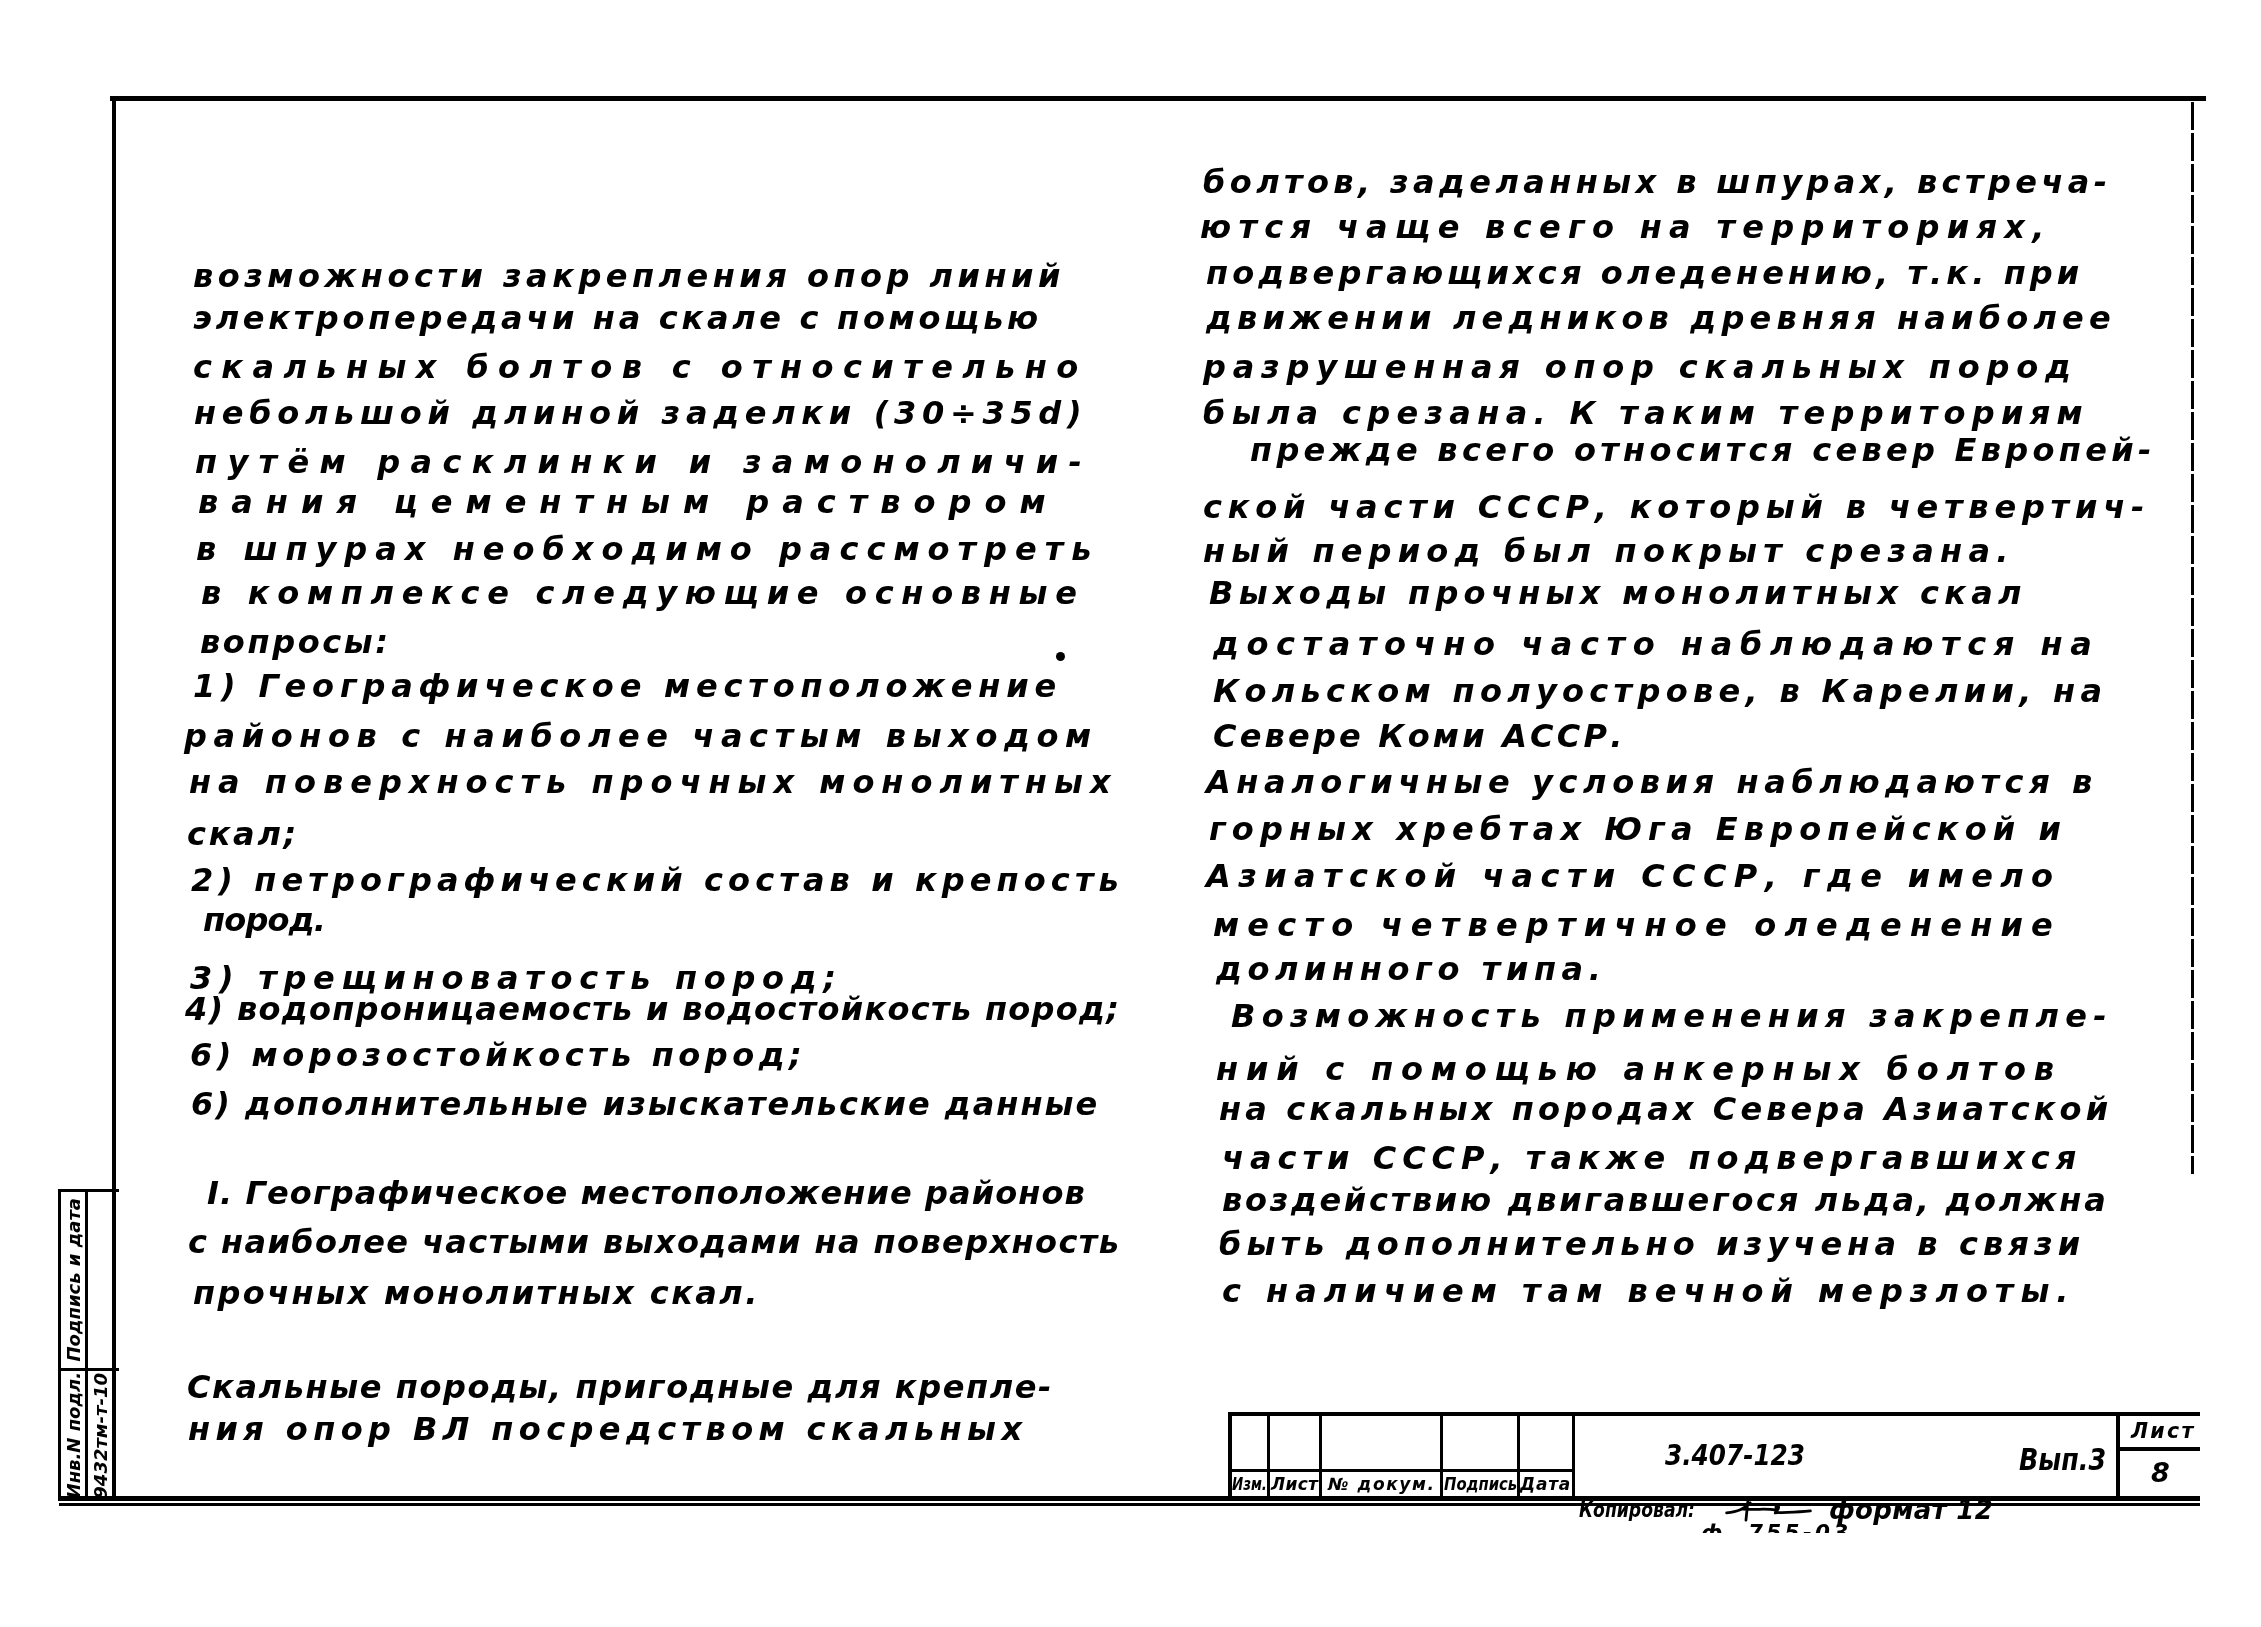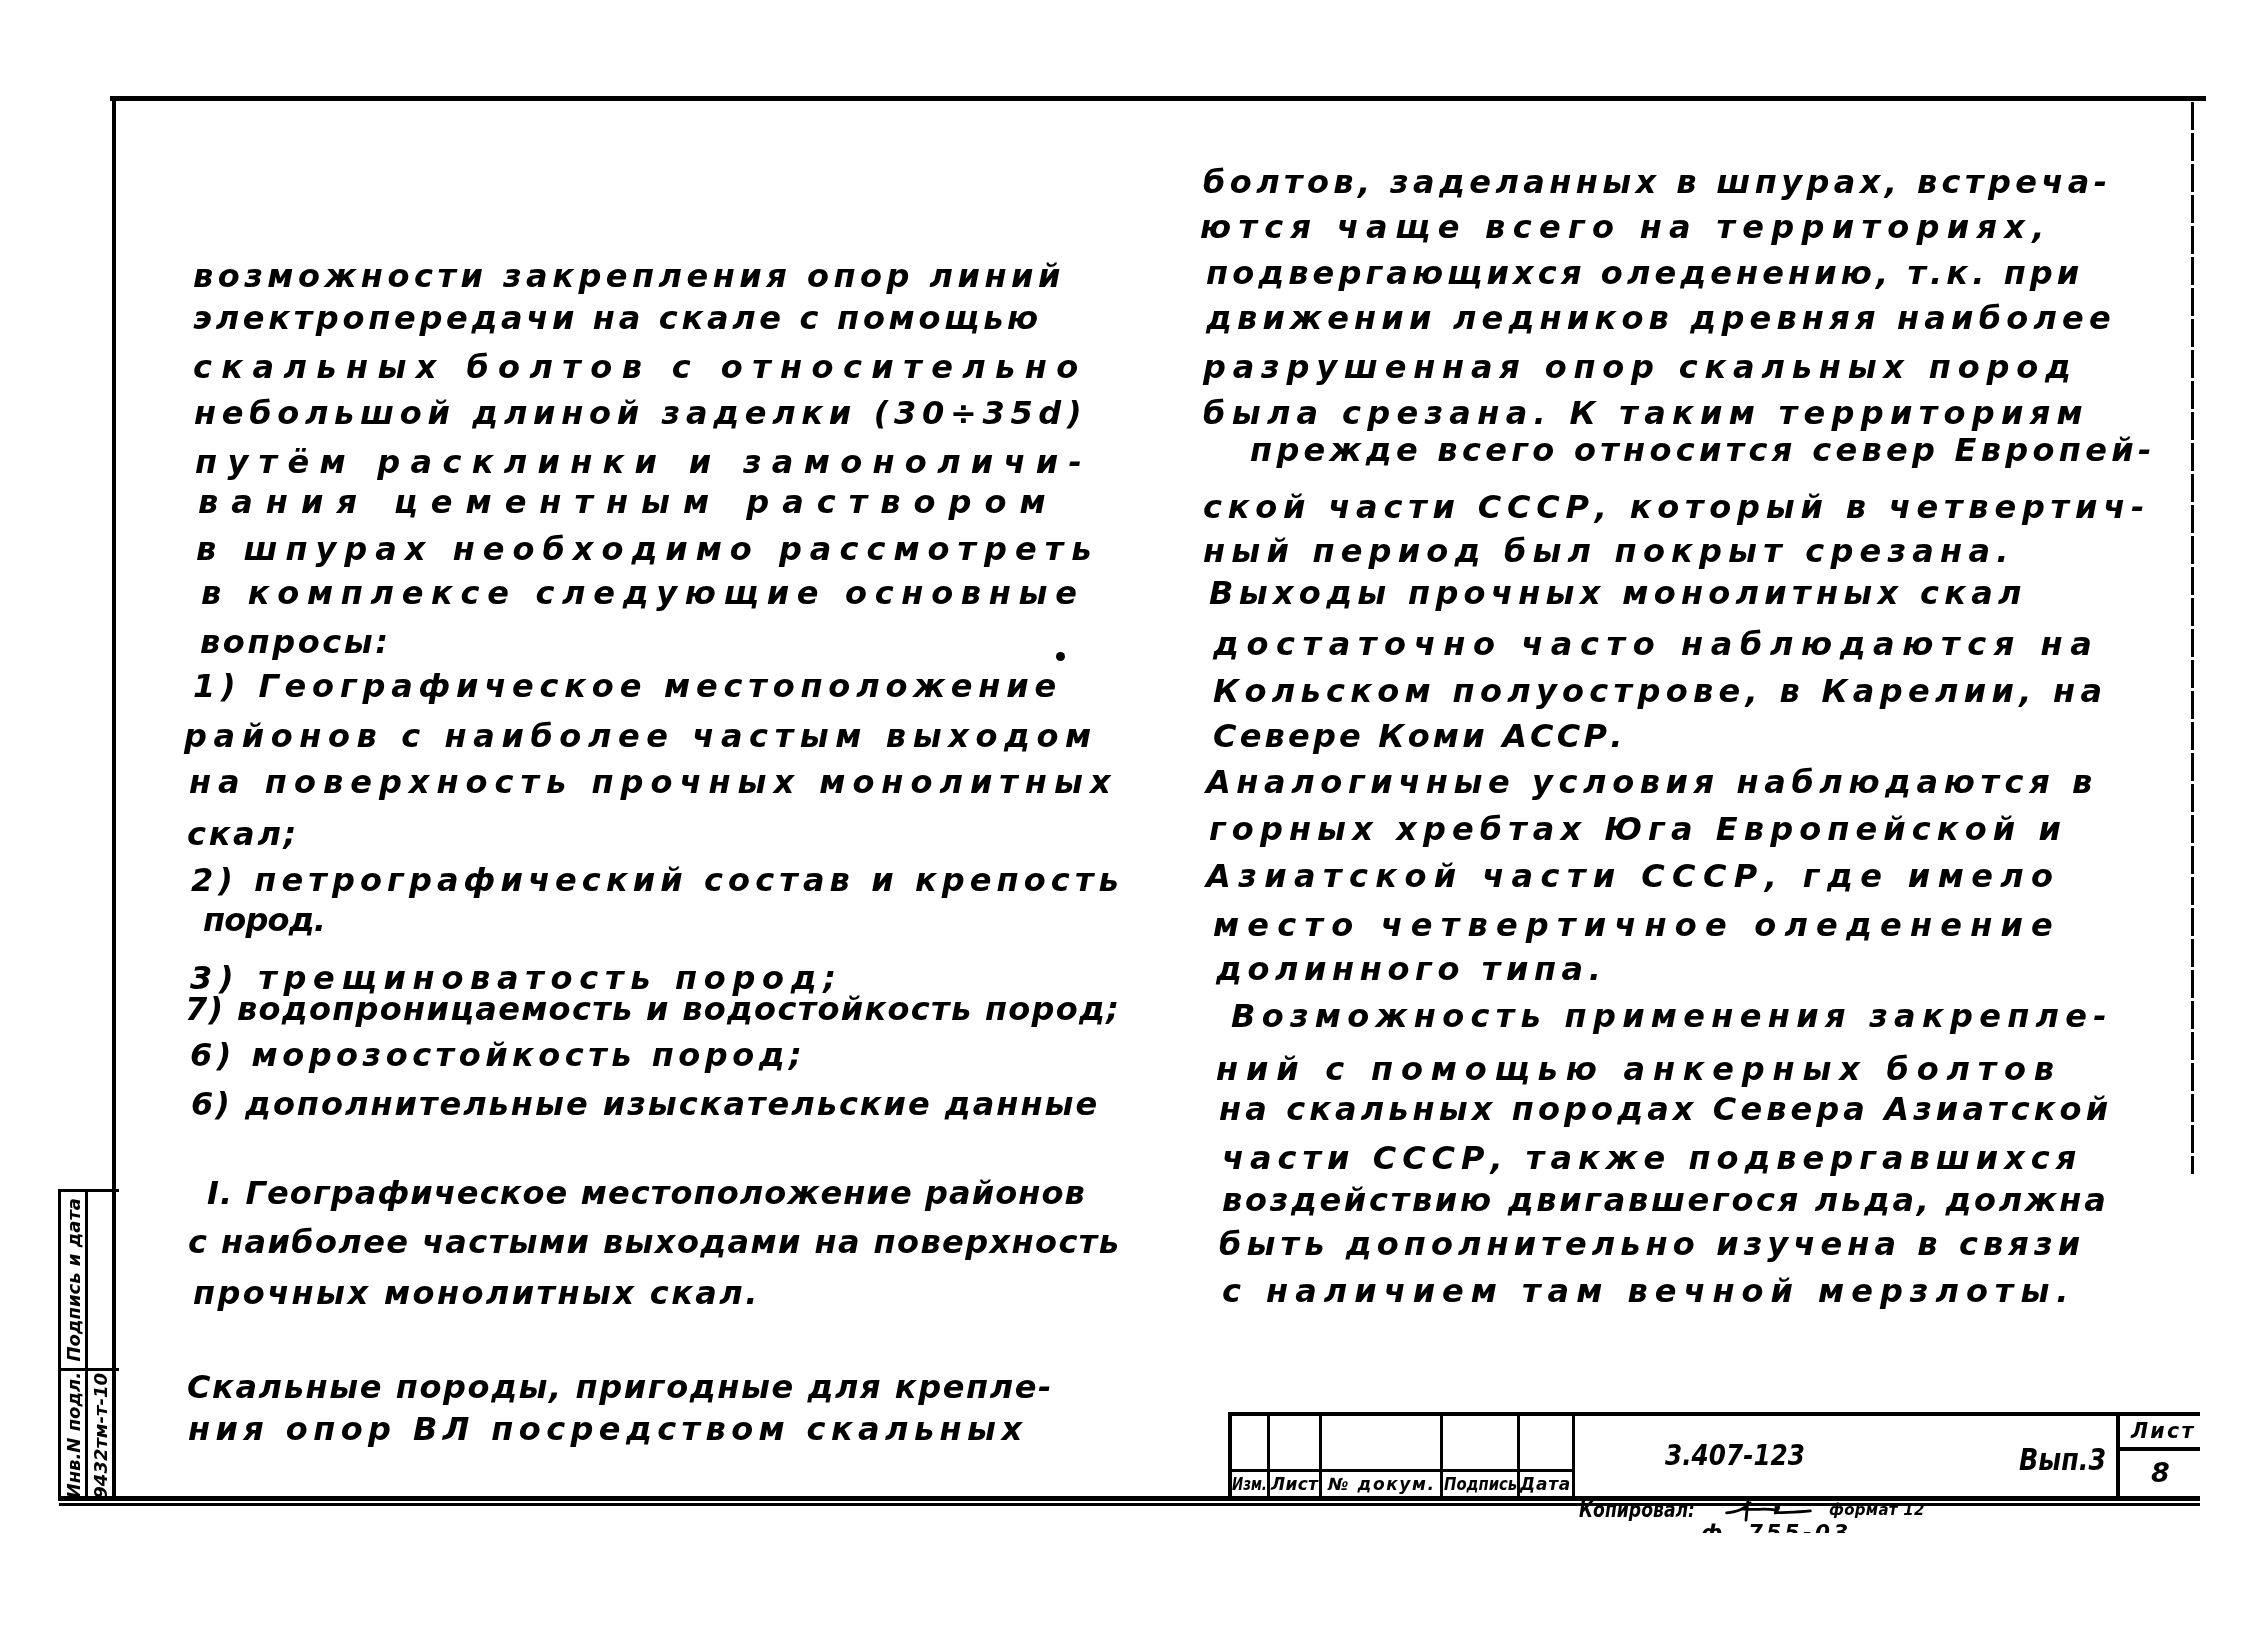--- a/index.html
+++ b/index.html
@@ -47,21 +47,21 @@
   <div class="ln" style="left: 196px; top: 533px; letter-spacing: 8px;">в шпурах необходимо рассмотреть</div>
   <div class="ln" style="left: 201px; top: 577px; letter-spacing: 7.7px;">в комплексе следующие основные</div>
   <div class="ln" style="left: 200px; top: 626px; letter-spacing: 2.6px;">вопросы:</div>
   <div class="ln" style="left: 193px; top: 670px; letter-spacing: 5.8px;">1) Географическое местоположение</div>
   <div class="ln" style="left: 184px; top: 720px; letter-spacing: 6.6px;">районов с наиболее частым выходом</div>
   <div class="ln" style="left: 189px; top: 766px; letter-spacing: 7px;">на поверхность прочных монолитных</div>
   <div class="ln" style="left: 187px; top: 818px; letter-spacing: 2.7px;">скал;</div>
   <div class="ln" style="left: 191px; top: 864px; letter-spacing: 5.1px;">2) петрографический состав и крепость</div>
   <div class="ln" style="left: 203px; top: 904px; letter-spacing: -0.8px;">пород.</div>
   <div class="ln" style="left: 190px; top: 962px; letter-spacing: 6.7px;">3) трещиноватость пород;</div>
-  <div class="ln" style="left: 185px; top: 993px; letter-spacing: 1.3px;">7) водопроницаемость и водостойкость пород;</div>
+  <div class="ln" style="left: 185px; top: 993px; letter-spacing: 1.3px;">4) водопроницаемость и водостойкость пород;</div>
   <div class="ln" style="left: 190px; top: 1039px; letter-spacing: 4.5px;">6) морозостойкость пород;</div>
   <div class="ln" style="left: 191px; top: 1088px; letter-spacing: 2px;">6) дополнительные изыскательские данные</div>
   <div class="ln" style="left: 207px; top: 1177px; letter-spacing: 1.1px;">I. Географическое местоположение районов</div>
   <div class="ln" style="left: 188px; top: 1226px; letter-spacing: 1.4px;">с наиболее частыми выходами на поверхность</div>
   <div class="ln" style="left: 193px; top: 1277px; letter-spacing: 2.4px;">прочных монолитных скал.</div>
   <div class="ln" style="left: 187px; top: 1371px; letter-spacing: 1.6px;">Скальные породы, пригодные для крепле-</div>
   <div class="ln" style="left: 188px; top: 1413px; letter-spacing: 5.4px;">ния опор ВЛ посредством скальных</div>
 </div>
 
 <div class="dot" style="left:1056px;top:652px;width:9.3px;height:9.3px;"></div>
@@ -133,18 +133,18 @@
   <span class="tb" style="left: 2019px; top: 1443px; font-size: 30px; line-height: 33px; letter-spacing: 0px; transform-origin: 0px 0px; transform: scaleX(0.846537);">Вып.3</span>
   <span class="tb" style="left: 2131px; top: 1420px; font-size: 20.5px; line-height: 23px; letter-spacing: 2.3px;">Лист</span>
   <span class="tb" style="left:2151px;top:1458px;font-size:27px;line-height:29px;">8</span>
 
   <span class="tb" style="left: 1579px; top: 1498px; font-size: 20.5px; line-height: 25px; letter-spacing: 0px; transform-origin: 0px 0px; transform: scaleX(0.839753);">Копировал:</span>
   <span style="position:absolute;left:1724px;top:1499px;width:89px;height:23px;">
     <svg width="89" height="23" viewBox="0 0 190 50">
       <path d="M4 30 C30 28 40 22 55 8 M50 6 L46 46 M40 22 C70 24 90 20 110 24 C120 26 118 10 112 12 M112 12 L110 30 C130 28 150 30 186 26" fill="none" stroke="#000" stroke-width="6" stroke-linecap="round"></path>
     </svg>
   </span>
-  <span class="tb" style="left: 1829px; top: 1498px; font-size: 15px; line-height: 25px; letter-spacing: 0.3px;">формат 12</span>
+  <span class="tb" style="left: 1829px; top: 1498px; font-size: 26px; line-height: 25px; letter-spacing: 0.3px;">формат 12</span>
   <div class="clip" style="left:1695px;top:1520px;width:168px;height:12.6px;">
     <span class="tb" style="left: 6px; top: 0.9px; font-size: 21.5px; line-height: 23px; letter-spacing: 3.3px;">ф. 755-03</span>
   </div>
 </div>
 
 
 </body></html>

